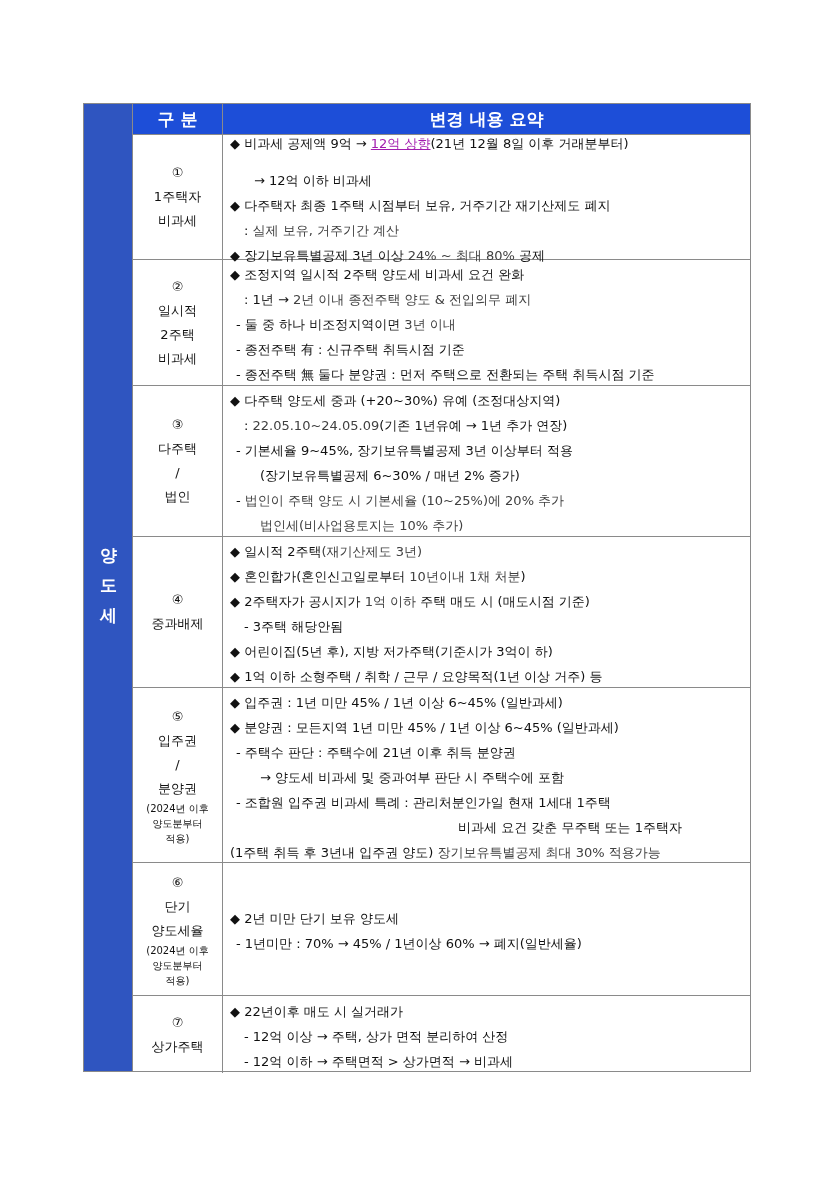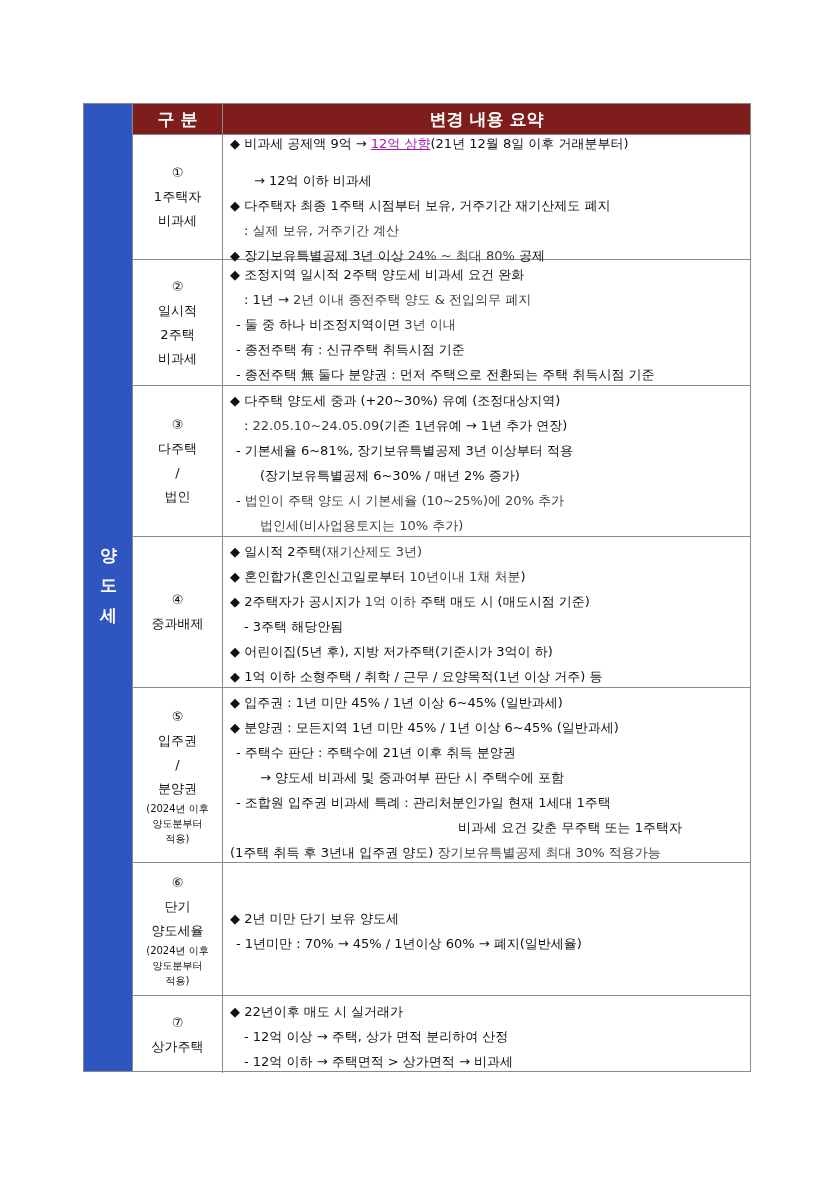--- a/index.html
+++ b/index.html
@@ -12,21 +12,21 @@
     position: absolute; left: 0; top: 0; width: 49px; height: 100%;
     background: #2f55c0; border-right: 1px solid #8a8a8a; box-sizing: border-box;
   }
   .side-label {
     position: absolute; left: 0; width: 49px; top: 436px;
     color: #fff; font-weight: bold; font-size: 17px; text-align: center; line-height: 30px;
   }
   .side-label span { display: block; }
   .hdr {
     position: absolute; left: 49px; top: 0; right: 0; height: 31px;
-    background: #7f1d1d; color: #fff; font-size: 17px; font-weight: bold;
+    background: #1d4ed8; color: #fff; font-size: 17px; font-weight: bold;
     border-bottom: 1px solid #8a8a8a; box-sizing: border-box;
   }
   .hdr .c1 { position: absolute; left: 0; width: 90px; top: 0; height: 30px; line-height: 30px; text-align: center; border-right: 1px solid #8a8a8a; box-sizing: border-box; }
   .hdr .c2 { position: absolute; left: 90px; right: 0; top: 0; height: 22px; line-height: 30px; text-align: center; }
   .row {
     position: absolute; left: 49px; right: 0; border-bottom: 1px solid #8a8a8a; box-sizing: border-box;
   }
   .row:last-child { border-bottom: none; }
   .cat {
     position: absolute; left: 0; top: 0; bottom: 0; width: 90px;
@@ -99,21 +99,21 @@
       <div class="row" style="top: 282px; height: 151px;">
         <div class="cat">
           <div>③</div>
           <div>다주택</div>
           <div>/</div>
           <div>법인</div>
         </div>
         <div class="content">
           <div class="line "><span>◆ 다주택 양도세 중과 (+20~30%) 유예 (조정대상지역)</span></div>
           <div class="line i2"><span>: </span><span class="red">22.05.10~24.05.09</span><span>(기존 1년유예 → 1년 추가 연장)</span></div>
-          <div class="line i5"><span> - 기본세율 6~81%, 장기보유특별공제 3년 이상부터 적용</span></div>
+          <div class="line i5"><span> - 기본세율 9~45%, 장기보유특별공제 3년 이상부터 적용</span></div>
           <div class="line i3"><span>(장기보유특별공제 6~30% / 매년 2% 증가)</span></div>
           <div class="line i5"><span> - </span><span class="red">법인이 주택 양도 시 기본세율 (10~25%)에 20% 추가</span></div>
           <div class="line i3"><span class="red">법인세(비사업용토지는 10% 추가)</span></div>
         </div>
       </div>
       <div class="row" style="top: 433px; height: 151px;">
         <div class="cat">
           <div>④</div>
           <div>중과배제</div>
         </div>

